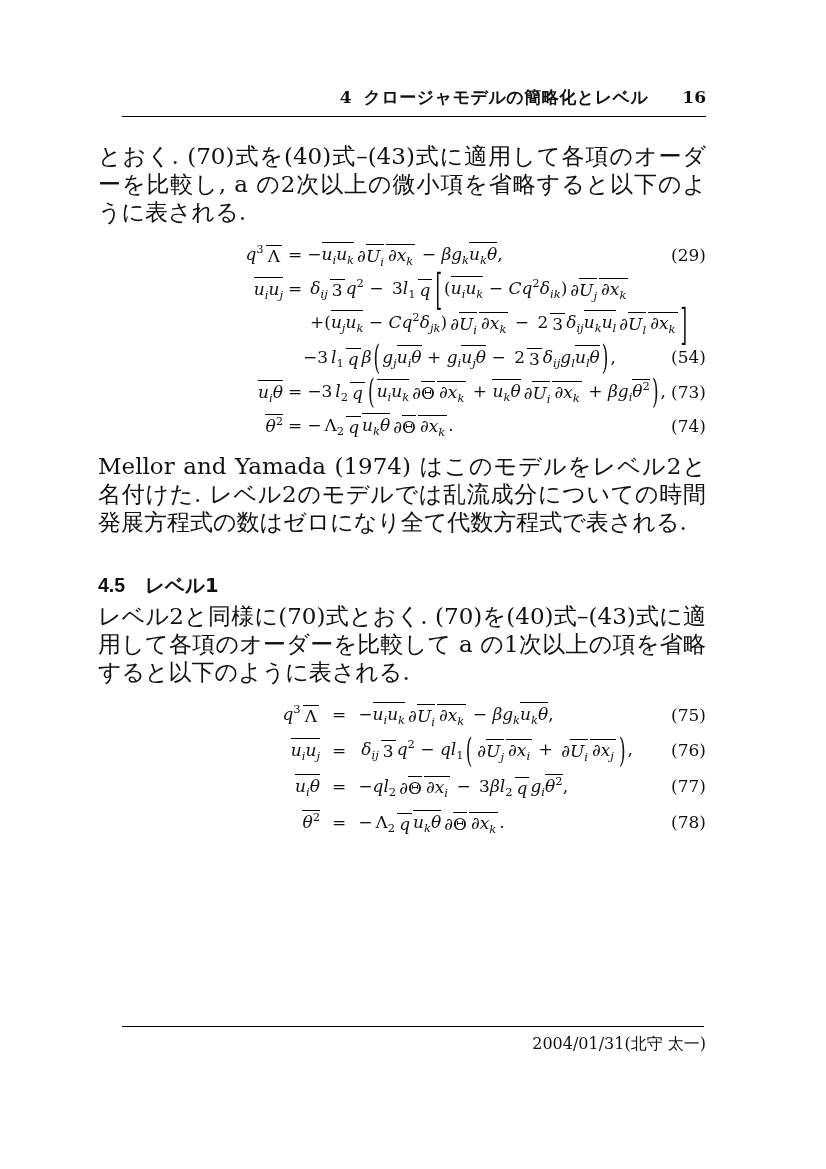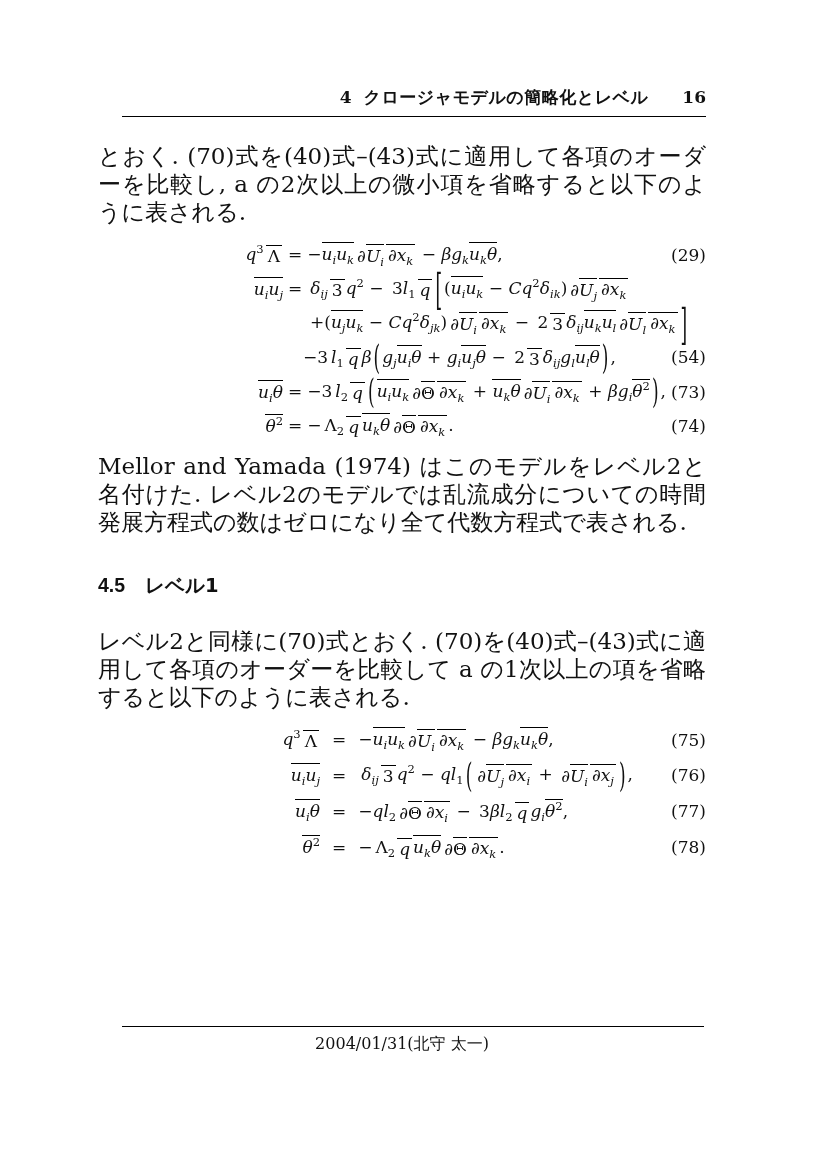--- a/index.html
+++ b/index.html
@@ -25,21 +25,21 @@
   .runhead .pagenum{font-family:"DejaVu Serif",serif;margin-left:34px;}
   .headrule{border:none;border-top:1px solid #000;margin:7px 0 0 24px;}
 
   
   .para{
     font-size:23px;line-height:28px;text-align:justify;
     margin:0;
   }
   .p1{margin-top:25px;}
   .p2{margin-top:14px;}
-  .p3{margin-top:28px;}
+  .p3{margin-top:3px;}
   .p4{margin-top:18px;}
 
   
   .secheading{
     margin-top:36px;
     font-weight:bold;font-size:19.5px;
     display:flex;align-items:baseline;
   }
   .secheading .num{font-family:Liberation Sans, sans-serif;margin-right:20px;}
   .secheading .ttl{font-family:"DejaVu Sans",sans-serif;}
@@ -80,21 +80,21 @@
     display:inline-block;border-top:1px solid #000;
     padding-top:3px;line-height:1.05;
   }
   .bigp{display:inline-block;transform:scaleY(1.95);vertical-align:-0.08em;margin:0 2px;}
   .bigb{display:inline-block;transform:scaleY(2.55);vertical-align:-0.08em;margin:0 2px;}
 
   
   .footer{position:absolute;left:98px;top:1026px;width:608px;}
   .footrule{border:none;border-top:1px solid #000;margin:0 2px 0 24px;}
   .footcredit{
-    margin-top:7px;text-align:center;
+    margin-top:7px;text-align:right;
     font-family:"DejaVu Serif",serif;font-size:16px;
   }
 </style>
 </head>
 <body>
 
 <div class="page">
   <div class="content">
 
     <div class="runhead">

